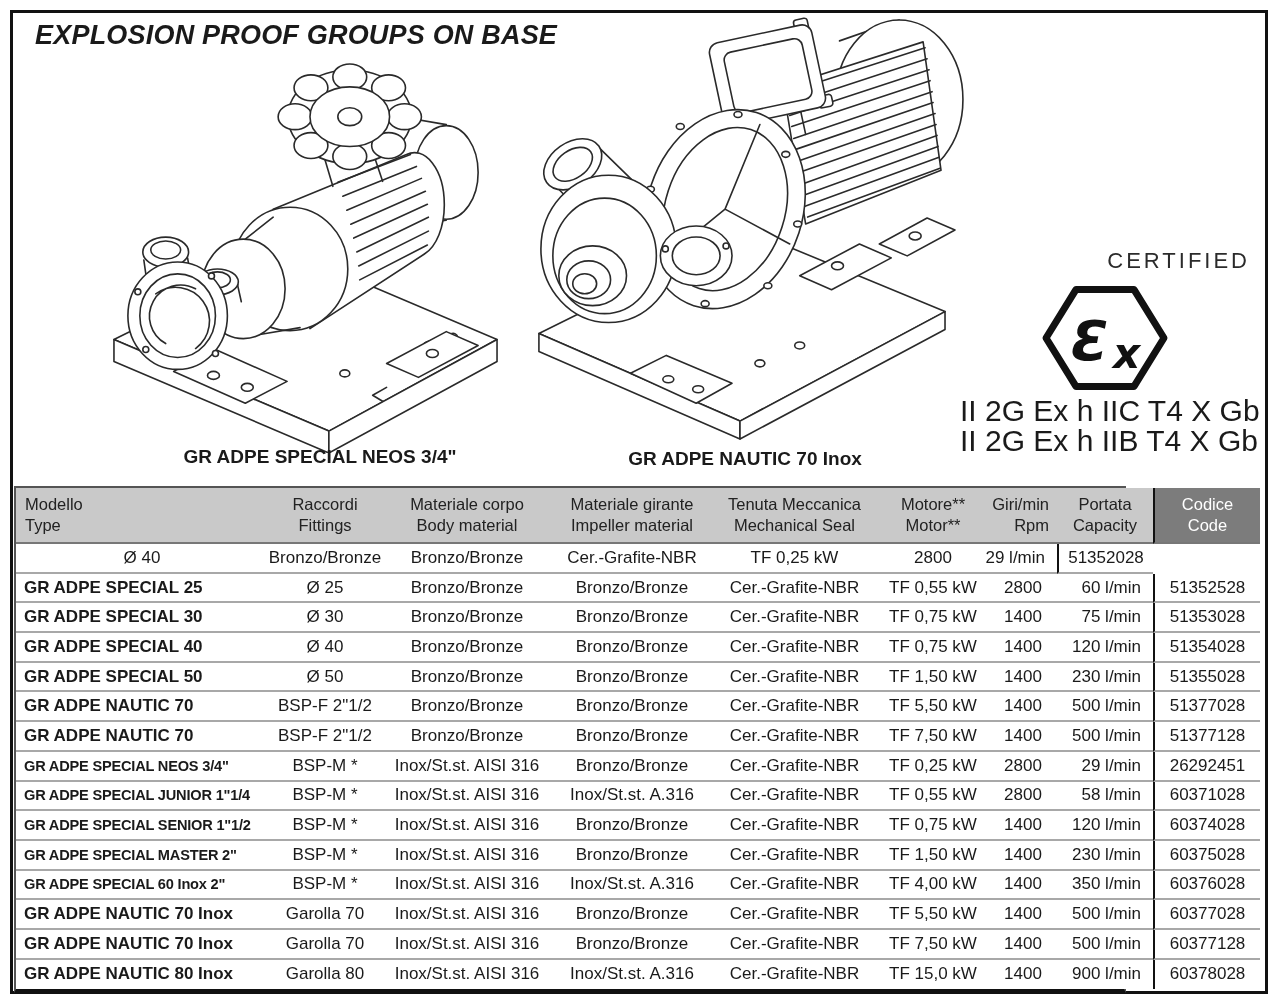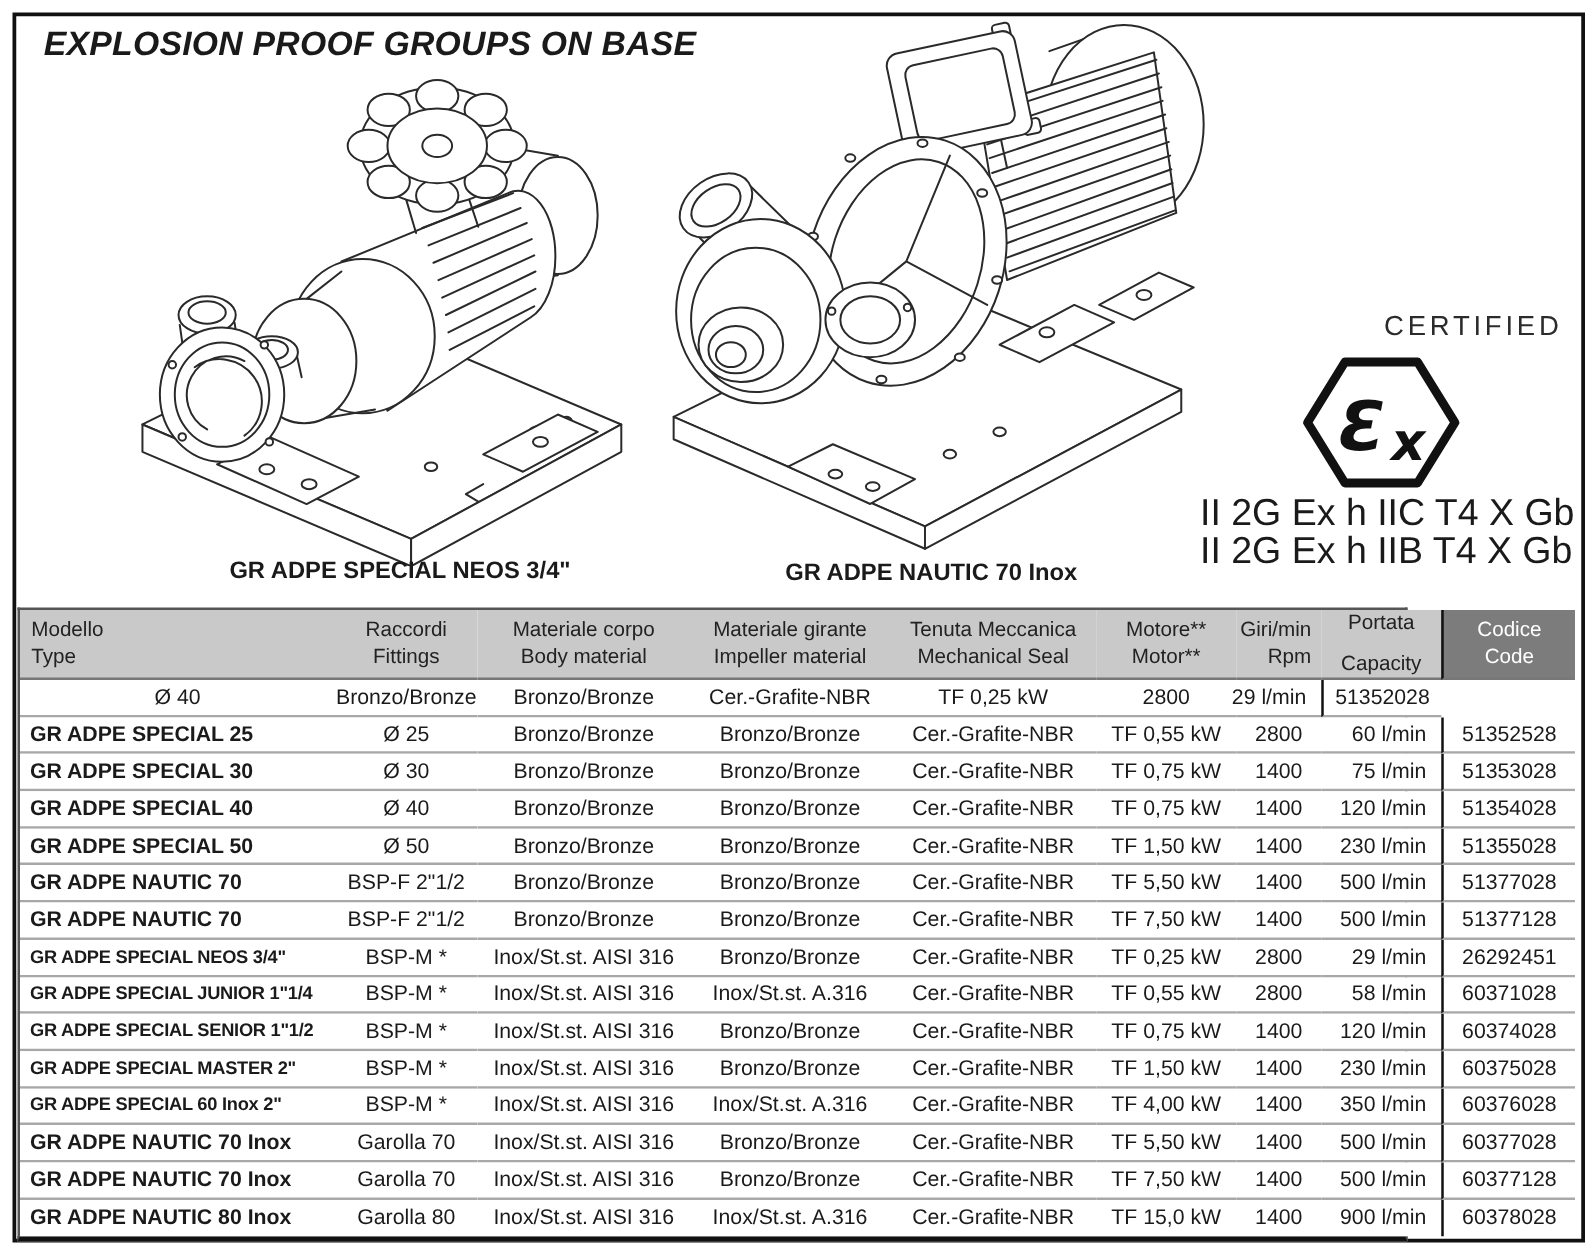--- a/index.html
+++ b/index.html
@@ -38,21 +38,21 @@
     grid-template-columns:252px 114px 170px 160px 165px 112px 68px 96px 107px;
   }
   .th {
     background:var(--table_header_bg,#c9c9c9);
     font-size:16.5px; line-height:21px; color:#222;
     height:56px; display:flex; flex-direction:column; justify-content:center;
     text-align:center; border-bottom:2px solid #777; box-sizing:border-box;
   }
   .th.c0 { text-align:left; padding-left:9px; }
   .th.c6 { text-align:right; padding-right:8px; }
-  .th.c7 { text-align:center;justify-content:space-between; }
+  .th.c7 { text-align:center; }
   .th.c8 {
     background:var(--code_header_bg,#7c7c7c); color:var(--code_header_text,#fff);
     border-left:2px solid #111;
   }
   .td {
     height:29.7px; font-size:17px; display:flex; align-items:center;
     justify-content:center; white-space:nowrap; box-sizing:border-box;
     border-bottom:2px solid var(--row_line,#a8a8a8); background:#fff;
   }
   .td.c0 { justify-content:flex-start; padding-left:8px; font-weight:bold; }

